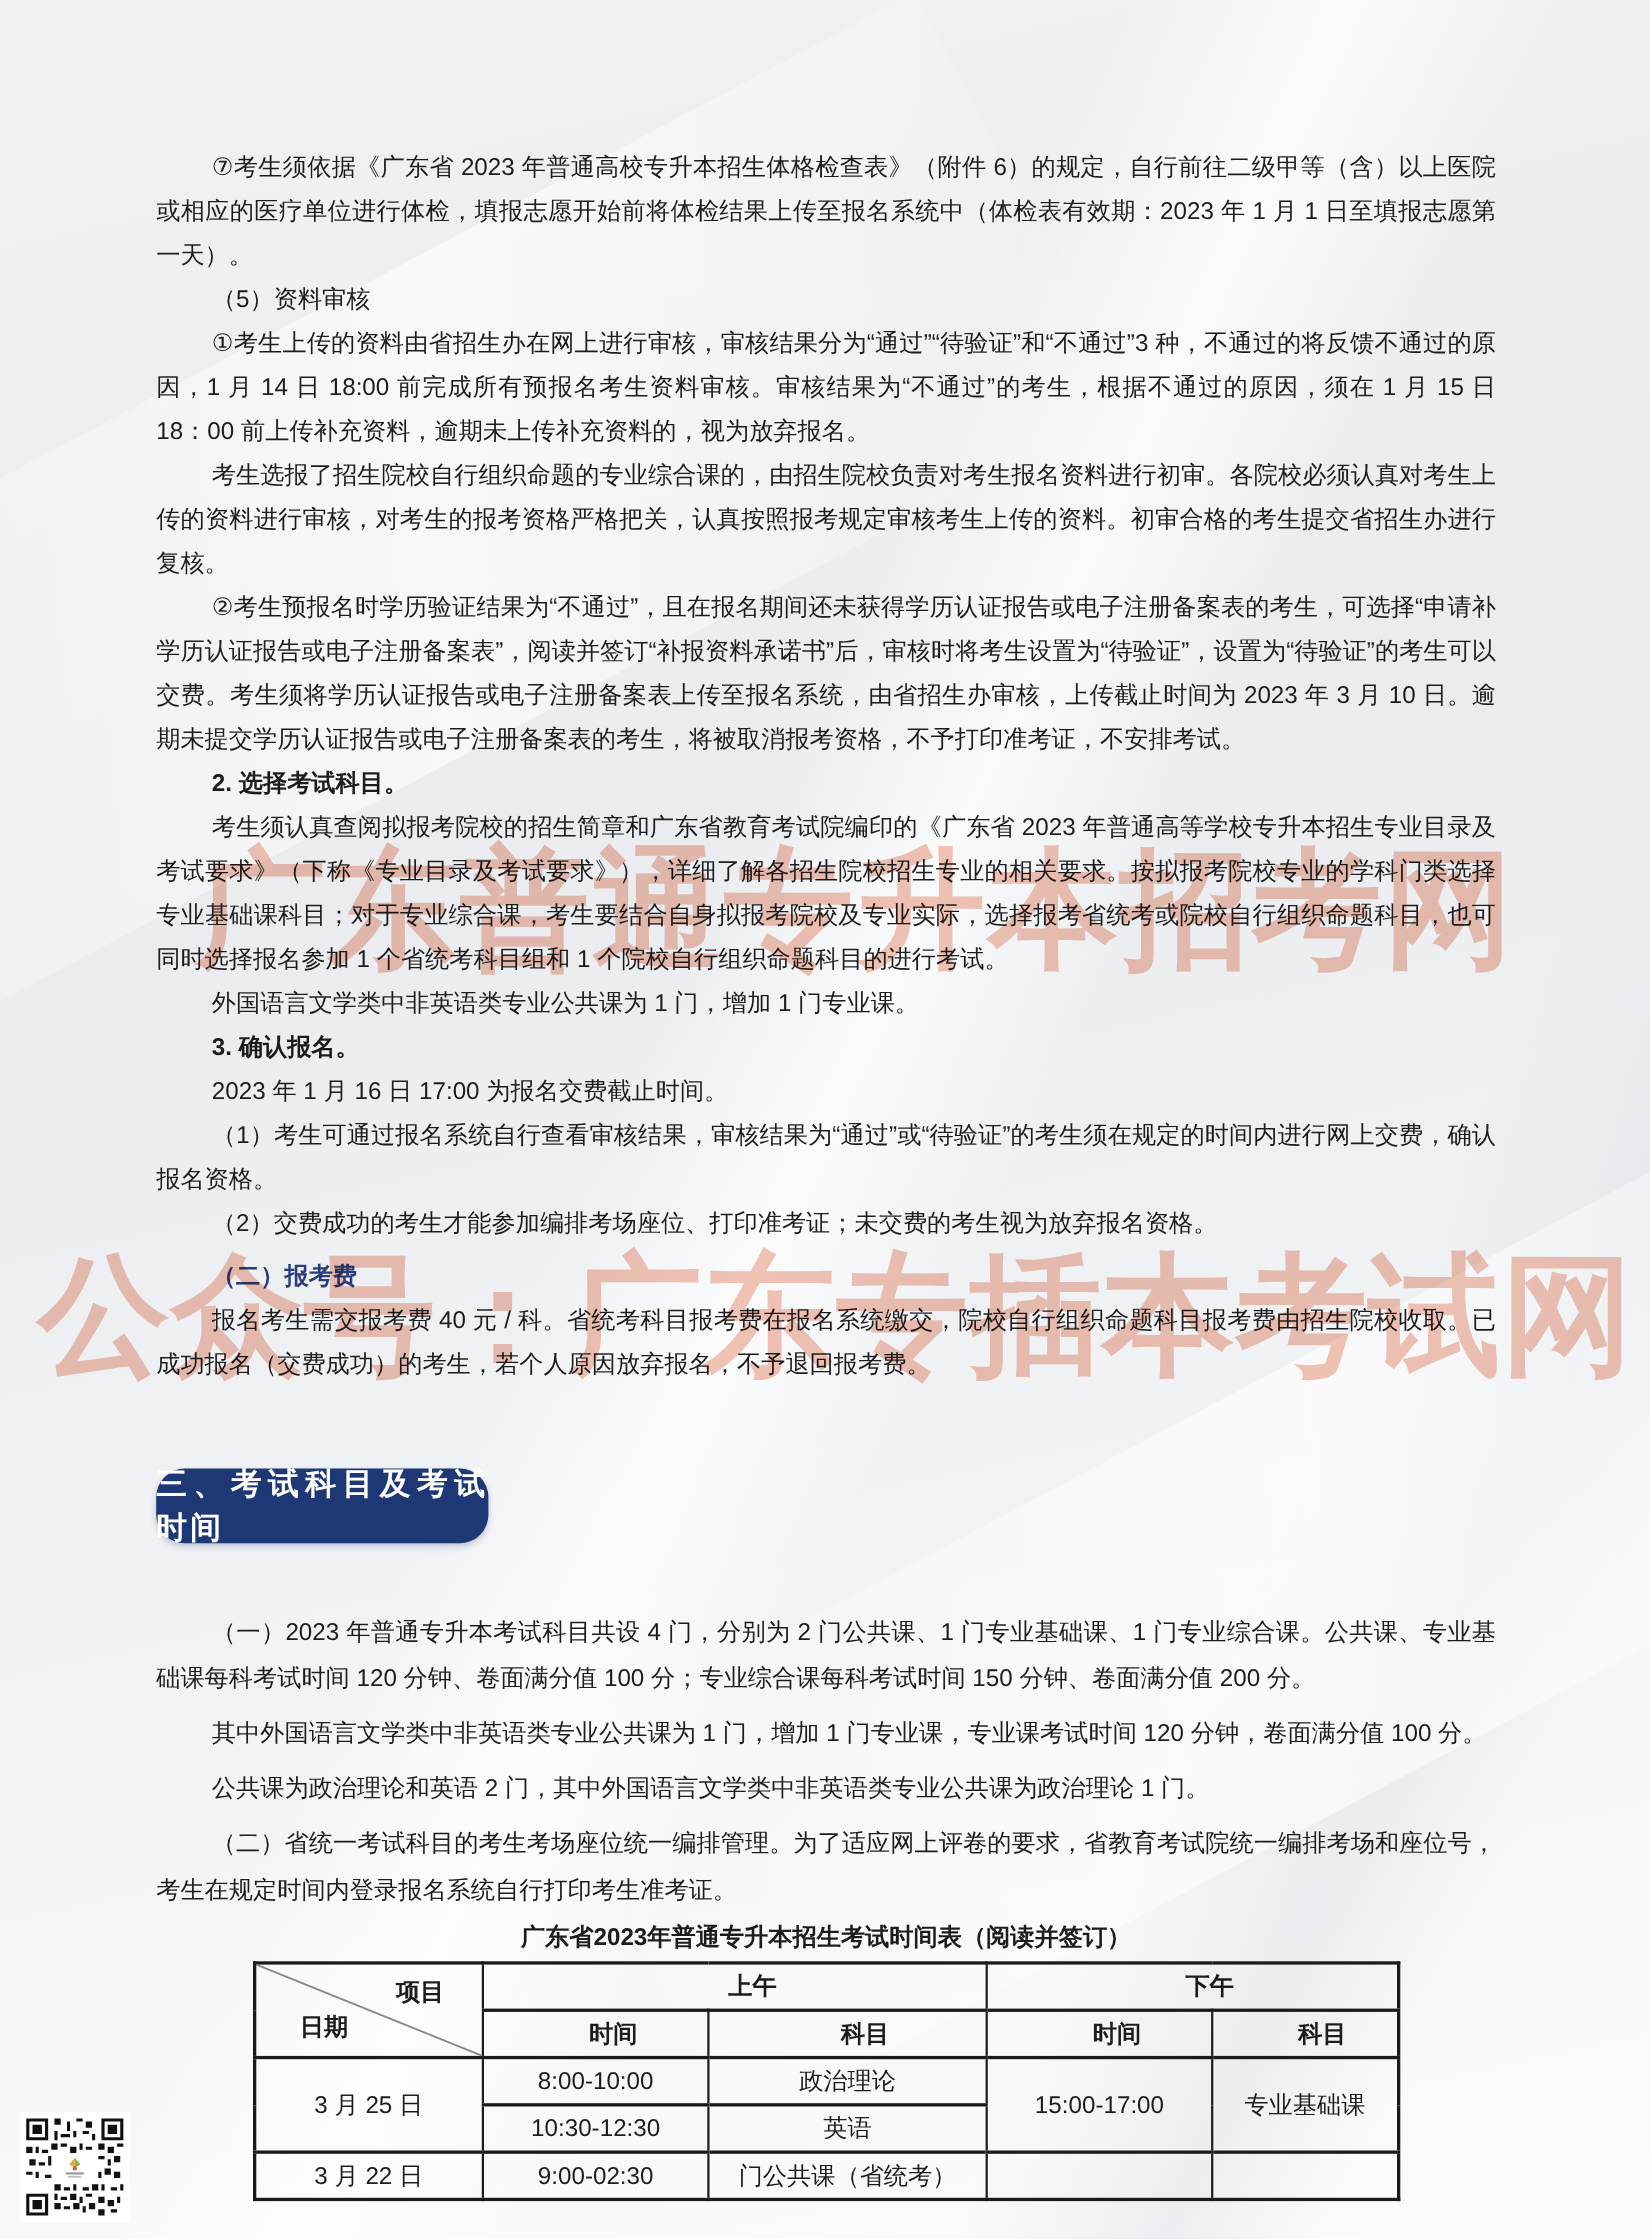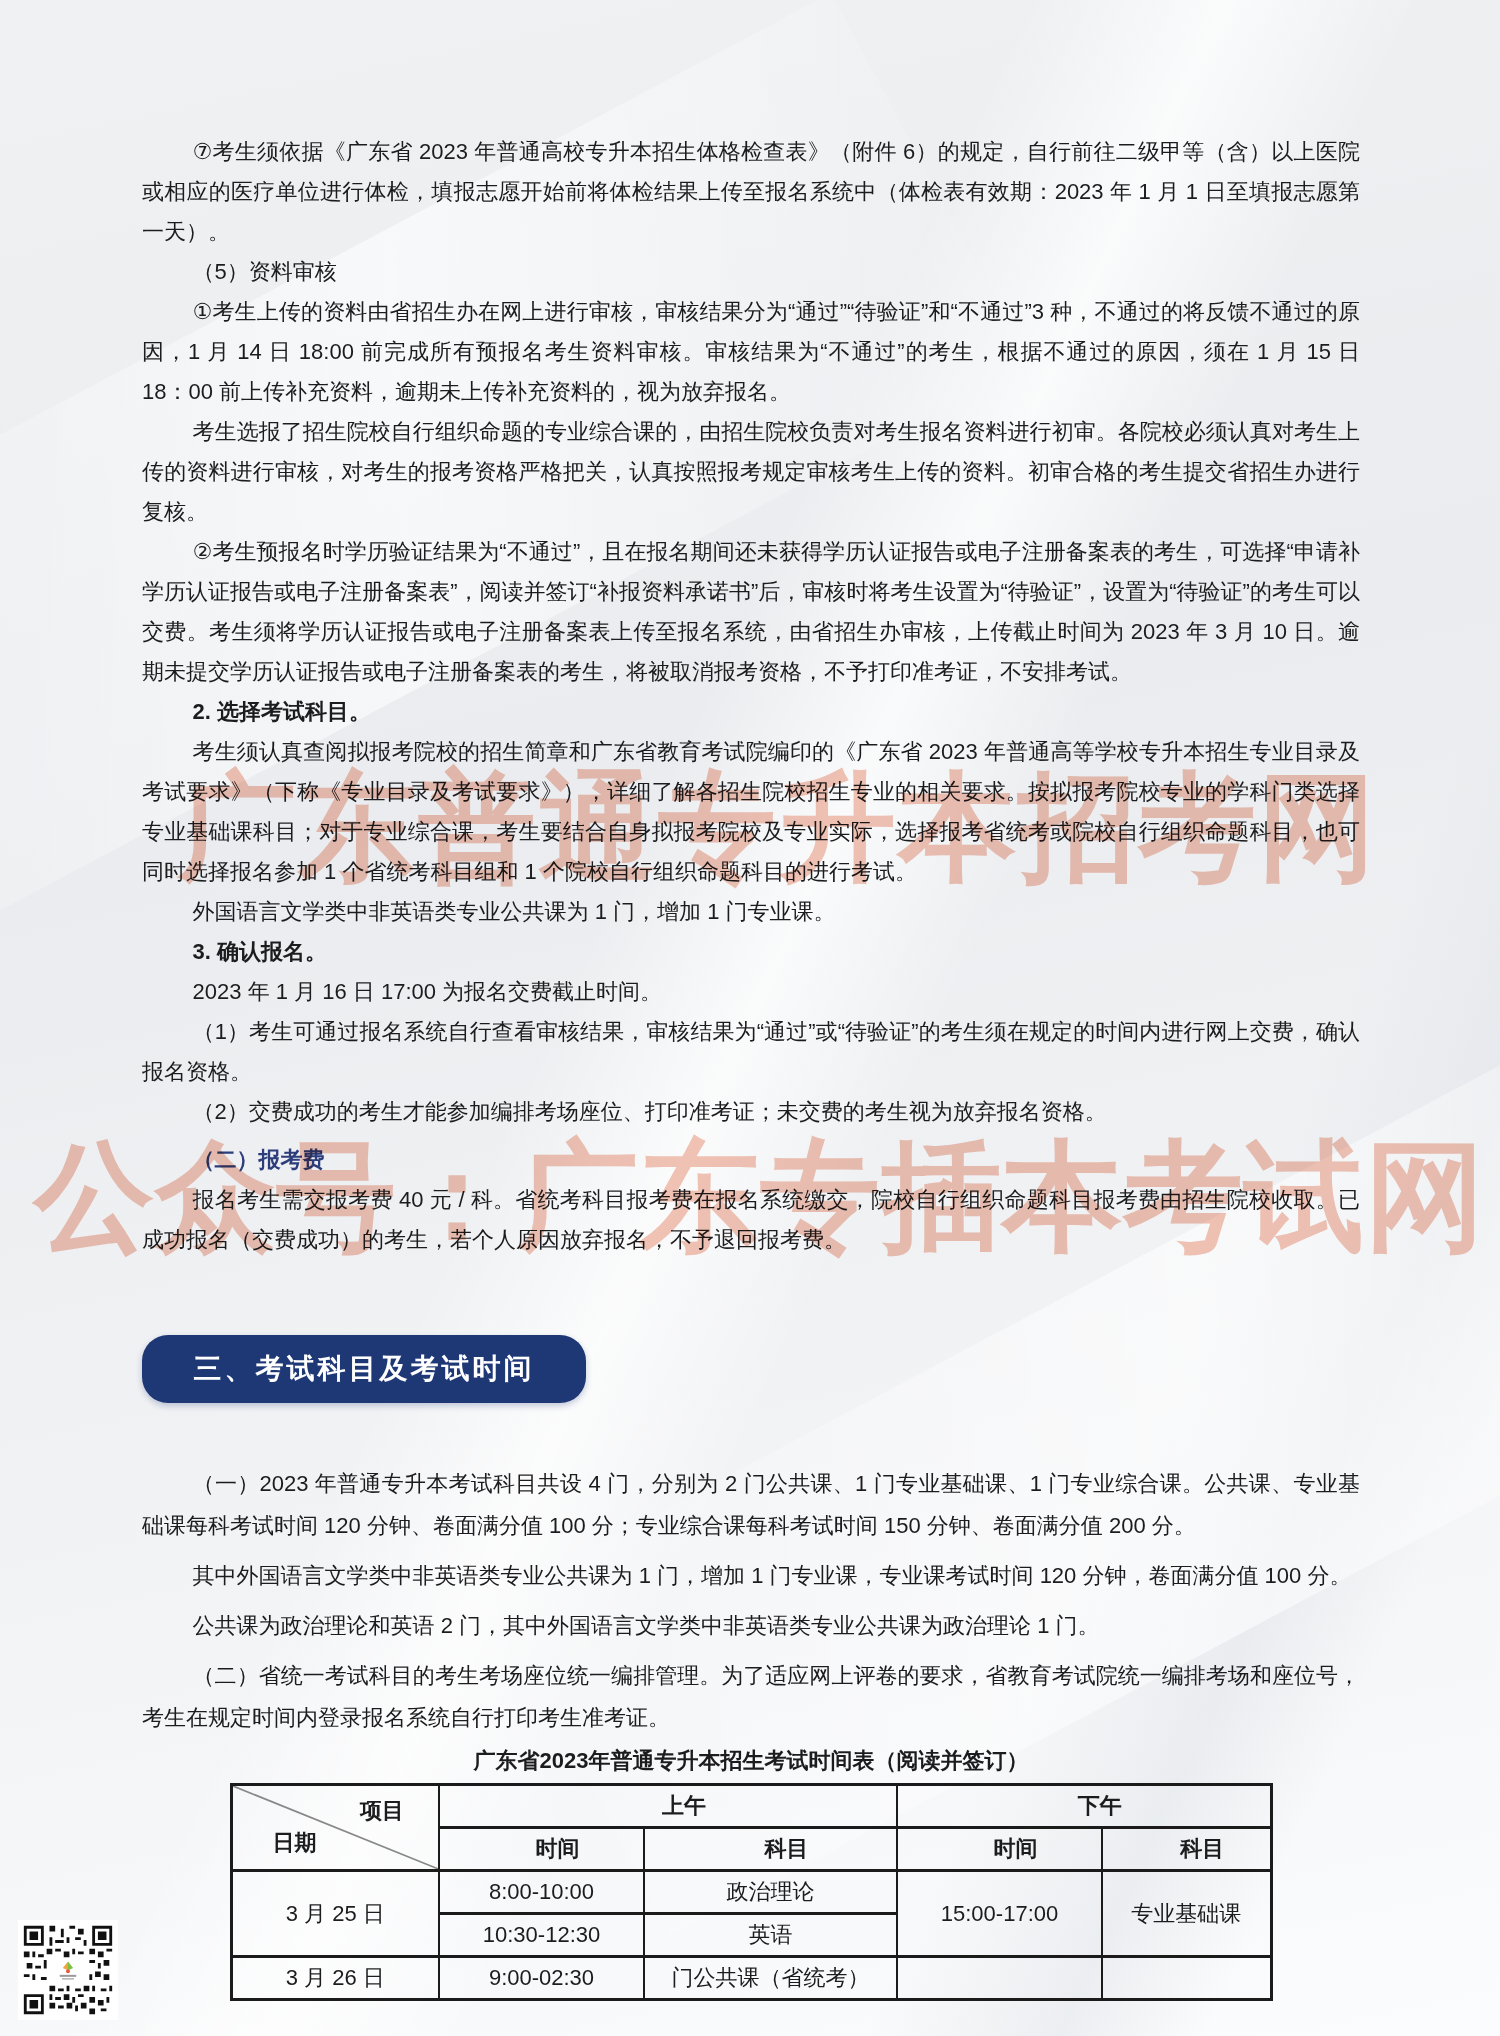--- a/index.html
+++ b/index.html
@@ -40,21 +40,21 @@
     padding:132px 140px 0 142px;
     font-size:22px; line-height:40px;
     text-align:justify;
   }
   .content p{ text-indent:2.3em; }
   .b{ font-weight:bold; }
   .navy{ color:#2c3d7c; font-weight:bold; }
   .gap-sm{ margin-top:8px !important; }
 
   .section-banner{
-    margin-top:75px; width:444px; height:68px;
+    margin-top:75px; width:302px; height:68px;
     background:#1e3876; border-radius:26px;
     display:flex; align-items:center; justify-content:center;
     color:#ffffff; font-size:28px; font-weight:bold; letter-spacing:3px;
     box-shadow:0 3px 6px rgba(30,56,118,.25);
   }
 
   .sec2{ margin-top:60px; }
   .sec2 p{ line-height:42px; margin-bottom:8px; }
 
   
@@ -154,21 +154,21 @@
         <td class="thick-b">8:00-10:00</td>
         <td class="thick-b">政治理论</td>
         <td rowspan="2" class="thick-b">15:00-17:00</td>
         <td rowspan="2" class="thick-b">专业基础课</td>
       </tr>
       <tr>
         <td class="thick-b">10:30-12:30</td>
         <td class="thick-b">英语</td>
       </tr>
       <tr>
-        <td>3 月 26 日</td>
+        <td>3 月 22 日</td>
         <td>9:00-02:30</td>
         <td>门公共课（省统考）</td>
         <td></td>
         <td></td>
       </tr>
     </tbody>
       </table>
   </div>
 
   <div class="wm wm1">广东普通专升本招考网</div>

